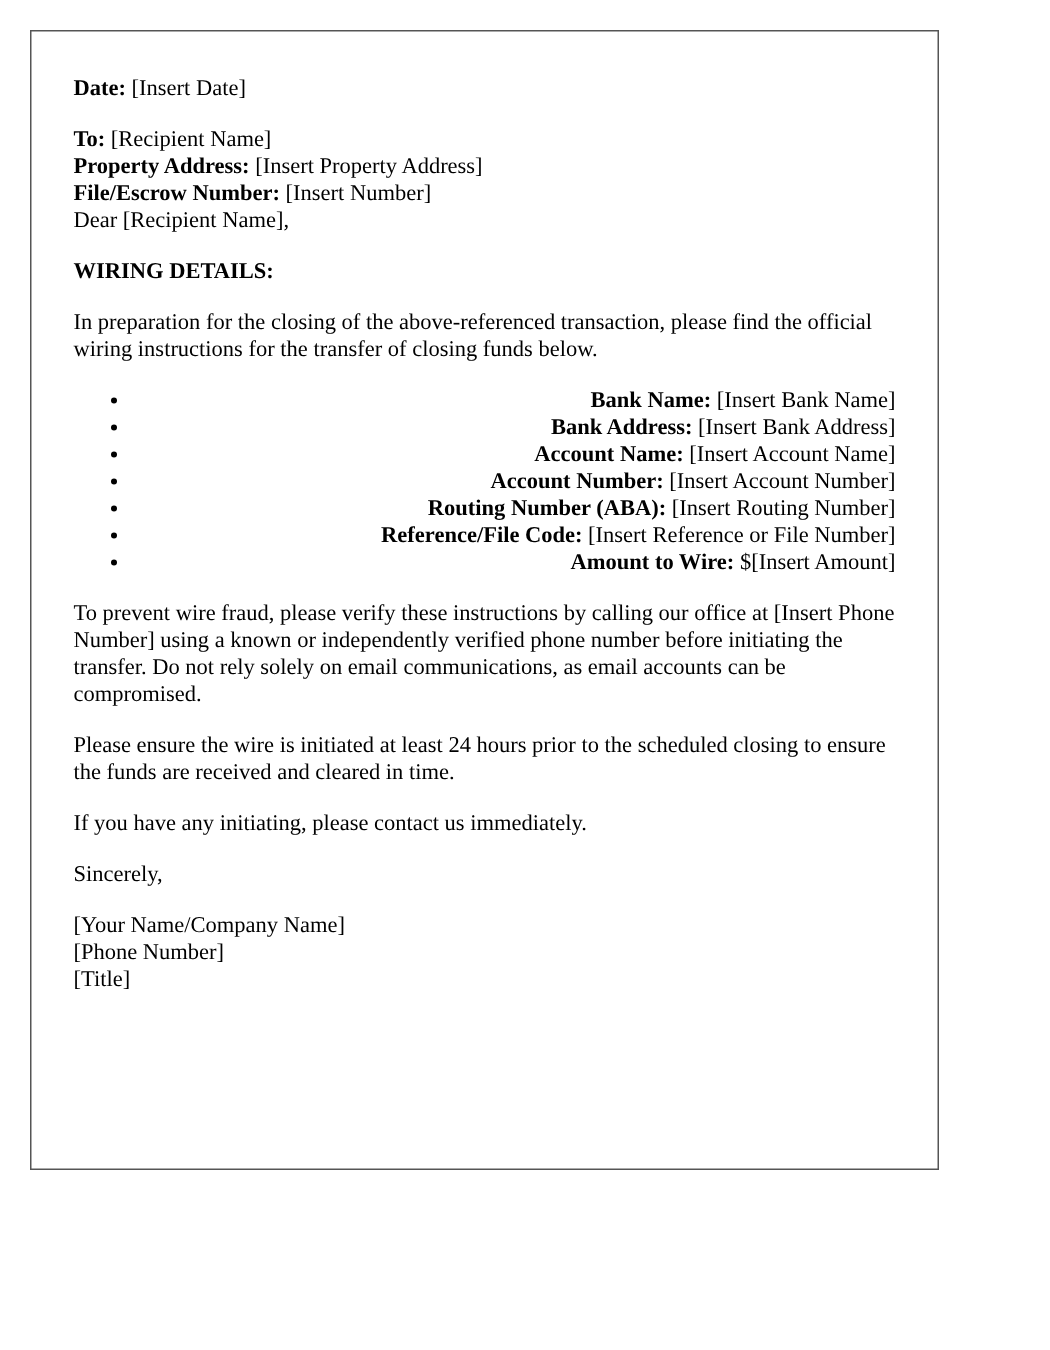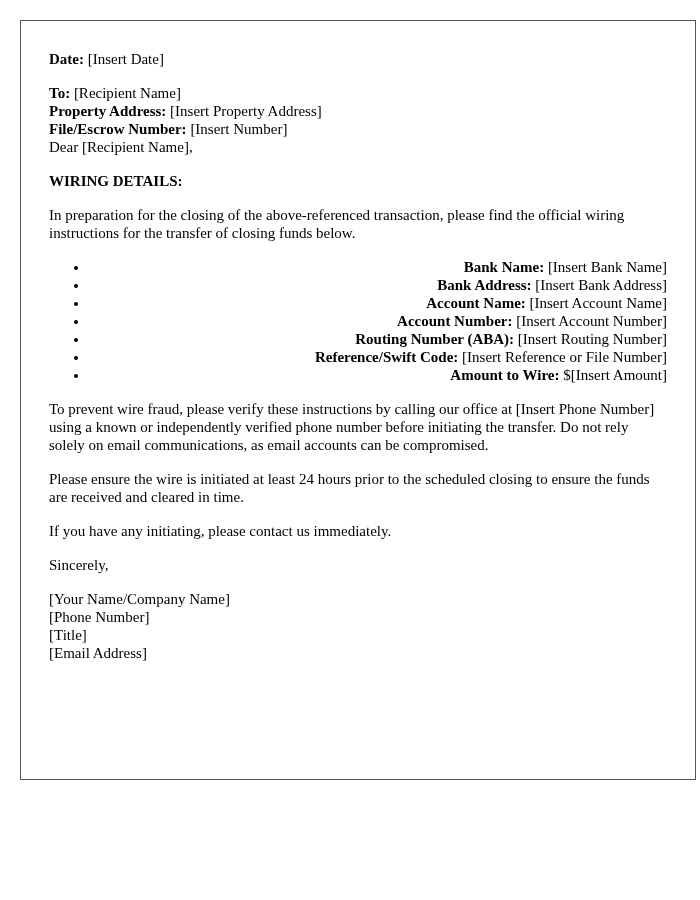--- a/index.html
+++ b/index.html
@@ -1,17 +1,17 @@
 <!DOCTYPE html>
 <html><head>
 <meta charset="utf-8">
 <style>
   html, body { margin: 0; padding: 0; background: #ffffff; }
   body { width: 700px; height: 900px; position: relative; font-family: "Liberation Serif", "DejaVu Serif", serif; color: #000; font-size: 15px; line-height: 18px; }
-  .letter { position: absolute; left: 20px; top: 20px; width: 676px; height: 760px; border: 1px solid #555; box-sizing: border-box; padding: 29px 28px 16px 28px; }
+  .letter { position: absolute; left: 20px; top: 20px; width: 606px; height: 760px; border: 1px solid #555; box-sizing: border-box; padding: 29px 28px 16px 28px; }
   p { margin: 0 0 16px 0; }
   b { font-weight: bold; }
   ul { margin: 0 0 16px 0; padding-left: 40px; }
   li { margin: 0; text-align: right; }
   .block div { margin: 0; }
 </style>
 </head>
 <body>
 
 <div class="letter">
@@ -26,28 +26,27 @@
   <p>Dear [Recipient Name],</p>
   <p><b>WIRING DETAILS:</b></p>
 
   <p>In preparation for the closing of the above-referenced transaction, please find the official wiring instructions for the transfer of closing funds below.</p>
   <ul>
     <li><b>Bank Name:</b><span> [Insert Bank Name]</span></li>
     <li><b>Bank Address:</b><span> [Insert Bank Address]</span></li>
     <li><b>Account Name:</b><span> [Insert Account Name]</span></li>
     <li><b>Account Number:</b><span> [Insert Account Number]</span></li>
     <li><b>Routing Number (ABA):</b><span> [Insert Routing Number]</span></li>
-    <li><b>Reference/Swift Code:</b><span> [Insert Reference or File Number]</span></li>
+    <li><b>Reference/File Code:</b><span> [Insert Reference or File Number]</span></li>
     <li><b>Amount to Wire:</b><span> $[Insert Amount]</span></li>
   </ul>
 
   <p>To prevent wire fraud, please verify these instructions by calling our office at [Insert Phone Number] using a known or independently verified phone number before initiating the transfer. Do not rely solely on email communications, as email accounts can be compromised.</p>
   <p>Please ensure the wire is initiated at least 24 hours prior to the scheduled closing to ensure the funds are received and cleared in time.</p>
   <p>If you have any initiating, please contact us immediately.</p>
   <p>Sincerely,</p>
 
   <div class="block">
     <div>[Your Name/Company Name]</div>
     <div>[Phone Number]</div>
     <div>[Title]</div>
-    <div>[Email Address]</div>
   </div>
 </div>
 
 </body></html>

